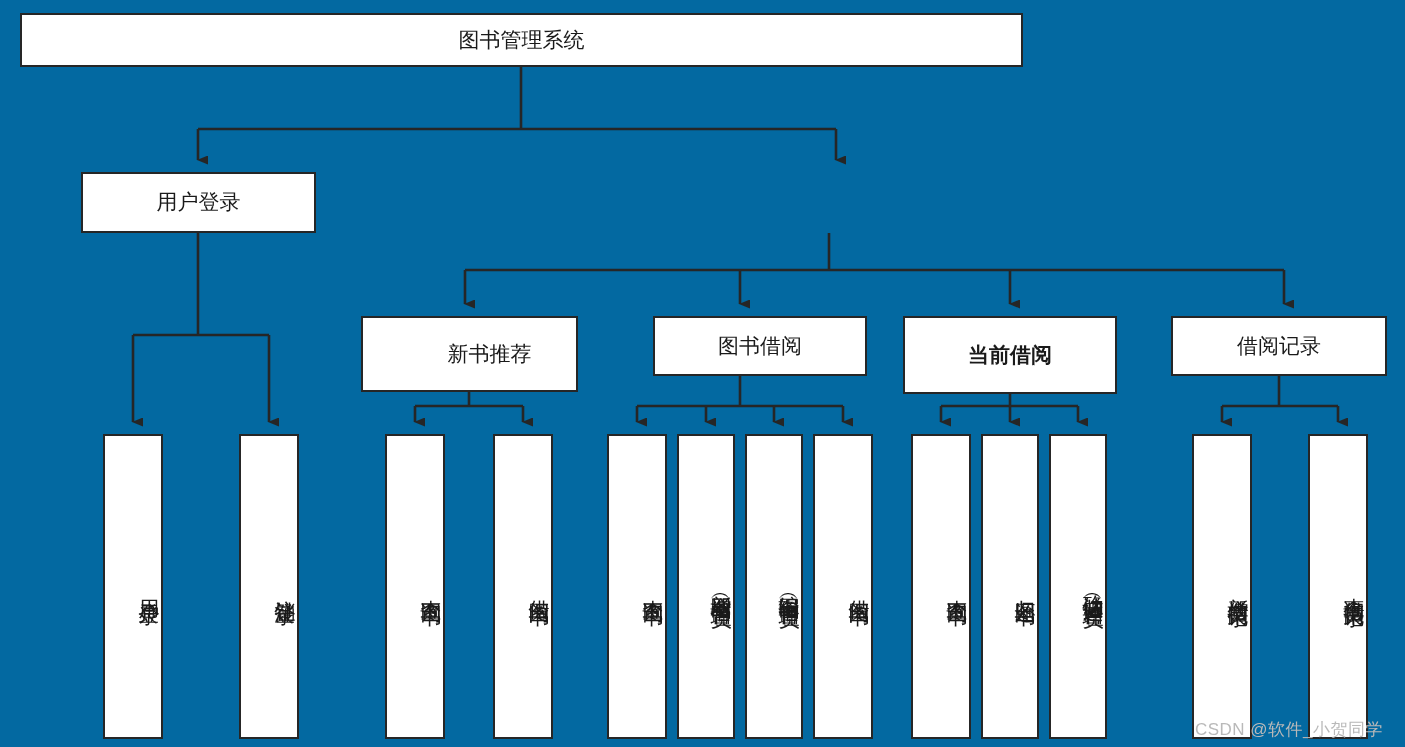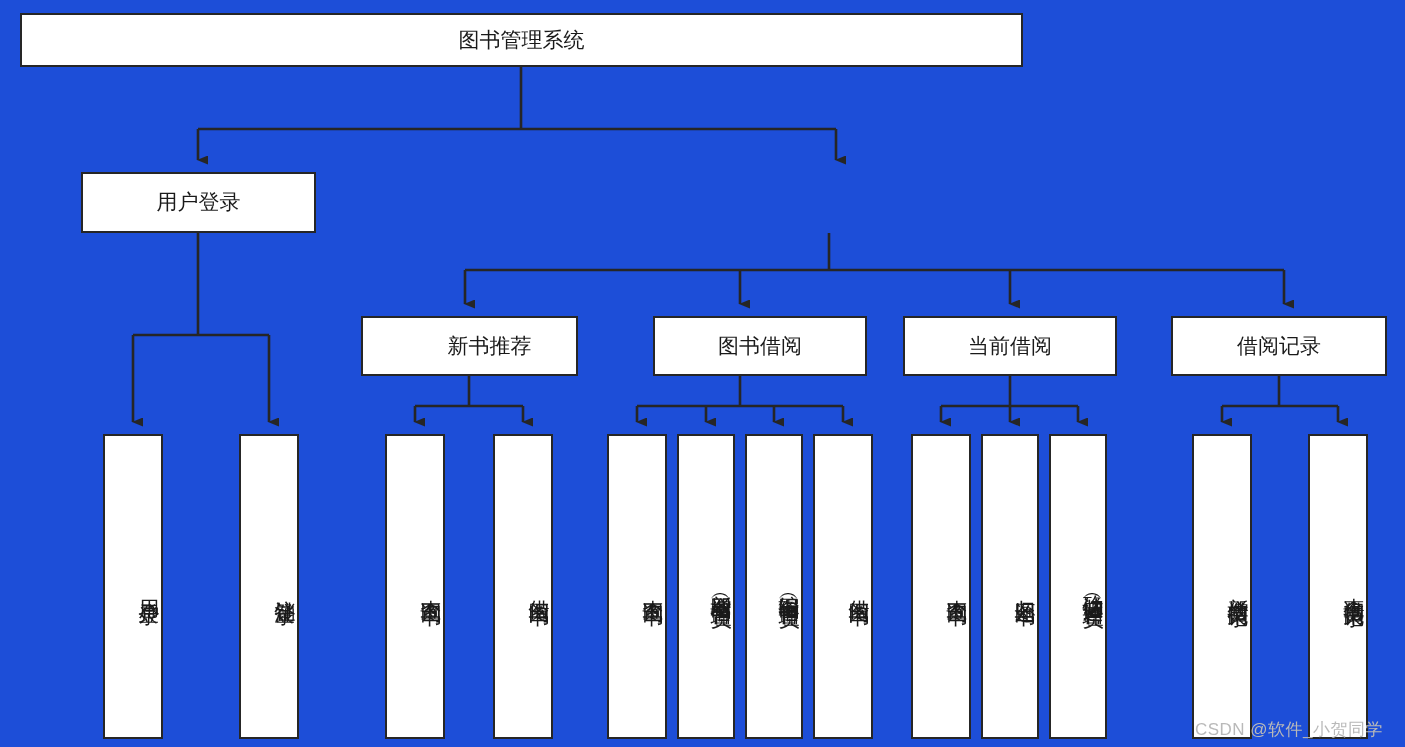--- a/index.html
+++ b/index.html
@@ -8,21 +8,21 @@
     padding: 0;
     background: #ffffff;
   }
   body {
     font-family: "Liberation Sans", "DejaVu Sans", sans-serif;
   }
   #canvas {
     position: relative;
     width: 1405px;
     height: 747px;
-    background: #1d4ed8;
+    background: #0369a1;
     overflow: hidden;
   }
   #edges {
     position: absolute;
     left: 0;
     top: 0;
     width: 1405px;
     height: 747px;
     pointer-events: none;
   }
@@ -123,29 +123,29 @@
 
   <div class="node h" style="left:20px; top:13px; width:1003px; height:54px;">
     <span class="node-label">图书管理系统</span>
   </div>
 
   <div class="node h" style="left:81px; top:172px; width:235px; height:61px;">
     <span class="node-label">用户登录</span>
   </div>
 
 
-  <div class="node h" style="left:361px; top:316px; width:217px; height:60px;padding-left:40px;">
+  <div class="node h" style="left:361px; top:316px; width:217px; height:76px;padding-left:40px;">
     <span class="node-label">新书推荐</span>
   </div>
 
   <div class="node h" style="left:653px; top:316px; width:214px; height:60px;">
     <span class="node-label">图书借阅</span>
   </div>
 
-  <div class="node h" style="left:903px; top:316px; width:214px; height:60px;">
+  <div class="node h" style="left:903px; top:316px; width:214px; height:78px;font-weight:bold;">
     <span class="node-label">当前借阅</span>
   </div>
 
   <div class="node h" style="left:1171px; top:316px; width:216px; height:60px;">
     <span class="node-label">借阅记录</span>
   </div>
 
   <div class="node v" style="left:103px; top:434px; width:60px; height:305px;">
     <span class="node-label">用户登录</span>
   </div>

